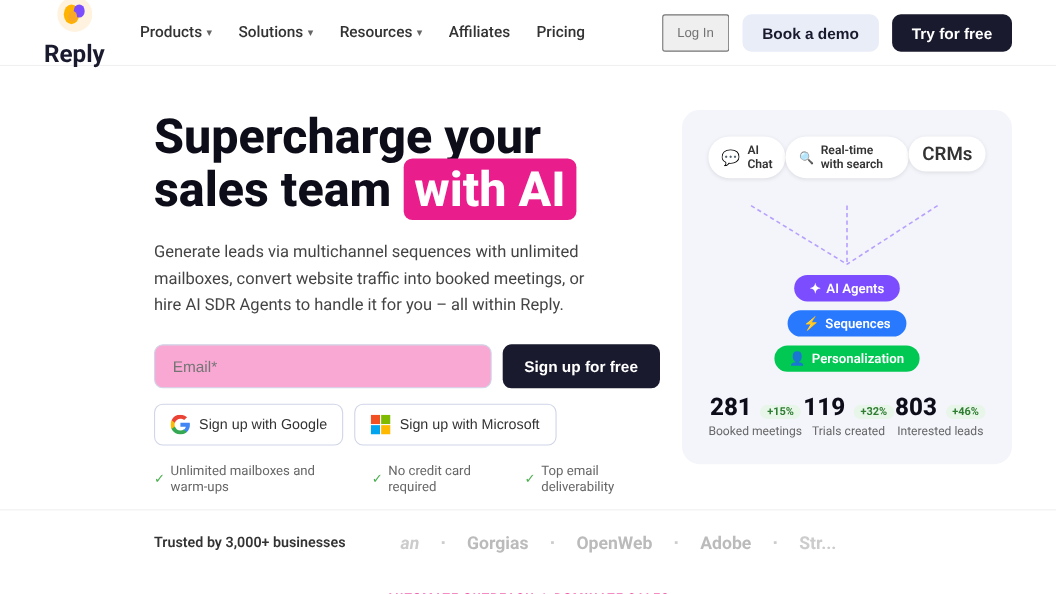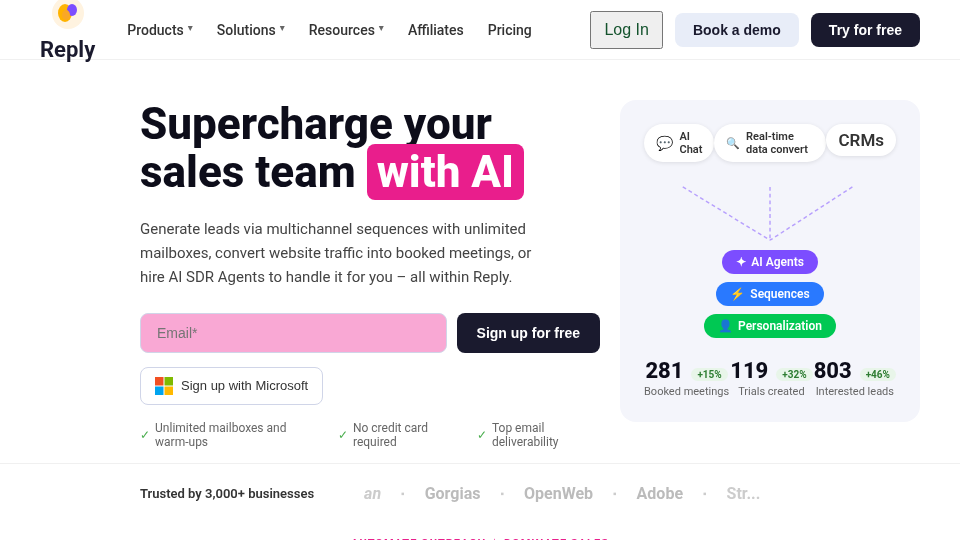--- a/index.html
+++ b/index.html
@@ -10,26 +10,26 @@
       display: flex; align-items: center; justify-content: space-between;
       padding: 0 40px; height: 60px; border-bottom: 1px solid #f0f0f0;
       position: relative; z-index: 10; background: #fff;
     }
     .nav-left { display: flex; align-items: center; gap: 32px; }
     .logo { display: flex; align-items: center; gap: 8px; flex-direction: column; }
     .logo-icon { width: 32px; height: 32px; }
     .logo-text { font-size: 22px; font-weight: 700; color: #1a1a2e; }
     .nav-menu { display: flex; gap: 24px; }
     .nav-item {
-      display: flex; align-items: flex-start; gap: 4px;
+      display: flex; align-items: center; gap: 4px;
       font-size: 14px; color: #333; cursor: pointer; font-weight: 500;
     }
     .nav-item .chevron { font-size: 10px; color: #666; }
     .nav-right { display: flex; align-items: center; gap: 12px; }
-    .btn-login { font-size: 16px; color: #14532d; cursor: pointer; font-weight: 500; padding: 8px 12px; }
+    .btn-login { font-size: 12px; color: #737373; cursor: pointer; font-weight: 500; padding: 8px 12px; }
     .btn-demo {
       font-size: 14px; background: #e8edf8; color: #1a1a2e;
       border: none; padding: 9px 18px; border-radius: 8px; cursor: pointer; font-weight: 600;
     }
     .btn-free {
       font-size: 14px; background: #1a1a2e; color: #fff;
       border: none; padding: 9px 18px; border-radius: 8px; cursor: pointer; font-weight: 600;
     }
 
     
@@ -160,20 +160,29 @@
     <h1 class="hero-title">
       <span>Supercharge your sales team </span><span class="highlight">with AI</span>
     </h1>
     <p class="hero-desc">Generate leads via multichannel sequences with unlimited mailboxes, convert website traffic into booked meetings, or hire AI SDR Agents to handle it for you – all within Reply.</p>
     <div class="email-row">
       <input class="email-input" type="email" placeholder="Email*" style="">
       <button class="btn-signup-free">Sign up for free</button>
     </div>
     <div class="social-btns">
       <button class="btn-social">
+        <svg class="google-icon" viewBox="0 0 18 18">
+          <path d="M17.64 9.2c0-.637-.057-1.251-.164-1.84H9v3.481h4.844c-.209 1.125-.843 2.078-1.796 2.716v2.259h2.908c1.702-1.567 2.684-3.875 2.684-6.615z" fill="#4285F4"></path>
+          <path d="M9 18c2.43 0 4.467-.806 5.956-2.184l-2.908-2.259c-.806.54-1.837.86-3.048.86-2.344 0-4.328-1.584-5.036-3.711H.957v2.332A8.997 8.997 0 0 0 9 18z" fill="#34A853"></path>
+          <path d="M3.964 10.706A5.41 5.41 0 0 1 3.682 9c0-.593.102-1.17.282-1.706V4.962H.957A8.996 8.996 0 0 0 0 9c0 1.452.348 2.827.957 4.038l3.007-2.332z" fill="#FBBC05"></path>
+          <path d="M9 3.58c1.321 0 2.508.454 3.44 1.345l2.582-2.58C13.463.891 11.426 0 9 0A8.997 8.997 0 0 0 .957 4.962L3.964 7.294C4.672 5.163 6.656 3.58 9 3.58z" fill="#EA4335"></path>
+        </svg>
+        <span>Sign up with Google</span>
+      </button>
+      <button class="btn-social">
         <svg class="ms-icon" viewBox="0 0 18 18">
           <rect x="0" y="0" width="8.5" height="8.5" fill="#F25022"></rect>
           <rect x="9.5" y="0" width="8.5" height="8.5" fill="#7FBA00"></rect>
           <rect x="0" y="9.5" width="8.5" height="8.5" fill="#00A4EF"></rect>
           <rect x="9.5" y="9.5" width="8.5" height="8.5" fill="#FFB900"></rect>
         </svg>
         <span>Sign up with Microsoft</span>
       </button>
     </div>
     <div class="trust-badges">
@@ -194,21 +203,21 @@
 
   <div class="hero-right" style="position:relative;">
 
     <div class="visual-top">
       <div class="visual-chip">
         <span class="chip-icon">💬</span>
         <span>AI Chat</span>
       </div>
       <div class="chip-search">
         <span>🔍</span>
-        <span>Real-time data convert</span>
+        <span>Real-time with search</span>
       </div>
       <div class="chip-crm">
         <span>CRMs</span>
       </div>
     </div>
 
     <svg width="100%" height="60" viewBox="0 0 260 60" style="display:block; margin-bottom:4px;">
       <line x1="40" y1="0" x2="130" y2="55" stroke="#7c4dff" stroke-width="1.5" stroke-dasharray="4,3" opacity="0.5"></line>
       <line x1="130" y1="0" x2="130" y2="55" stroke="#7c4dff" stroke-width="1.5" stroke-dasharray="4,3" opacity="0.5"></line>
       <line x1="215" y1="0" x2="130" y2="55" stroke="#7c4dff" stroke-width="1.5" stroke-dasharray="4,3" opacity="0.5"></line>

